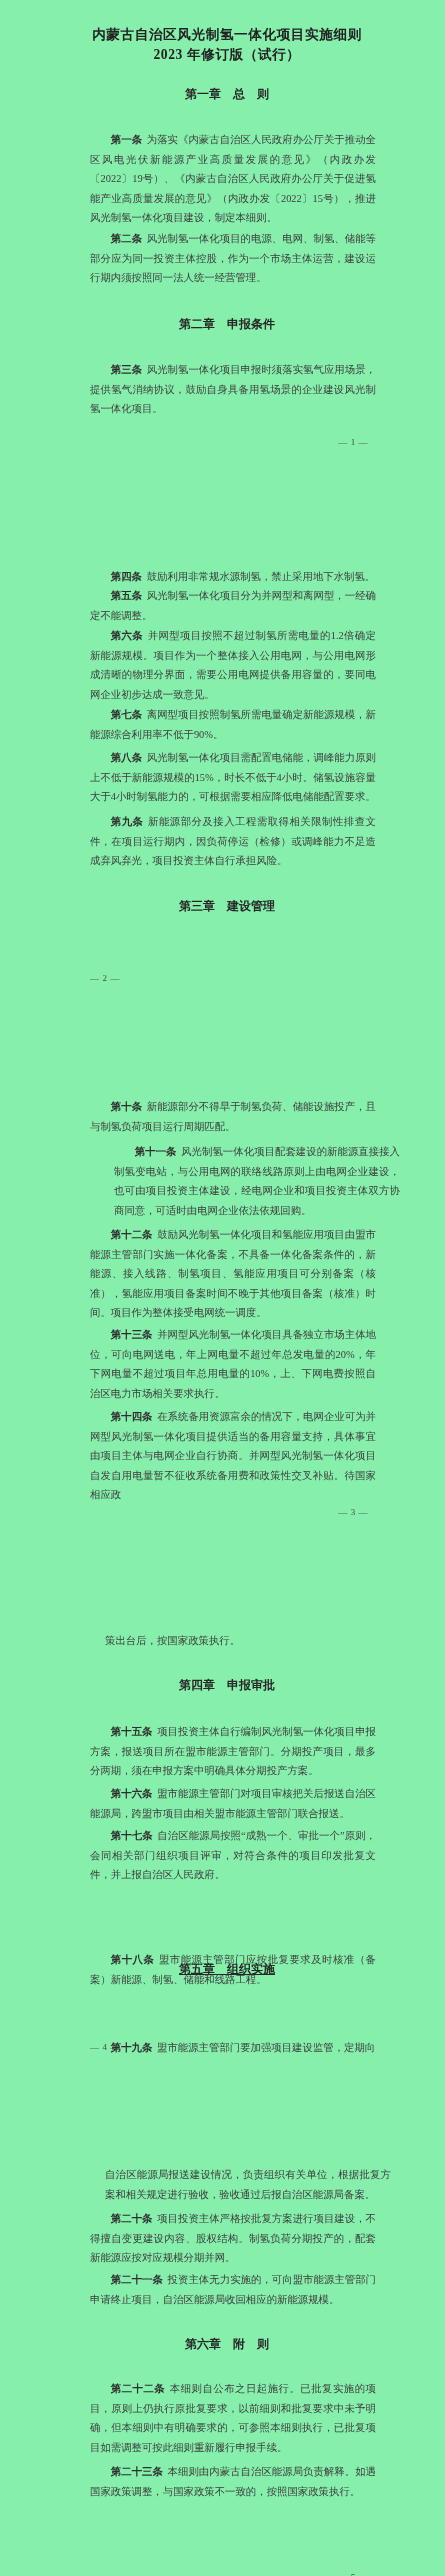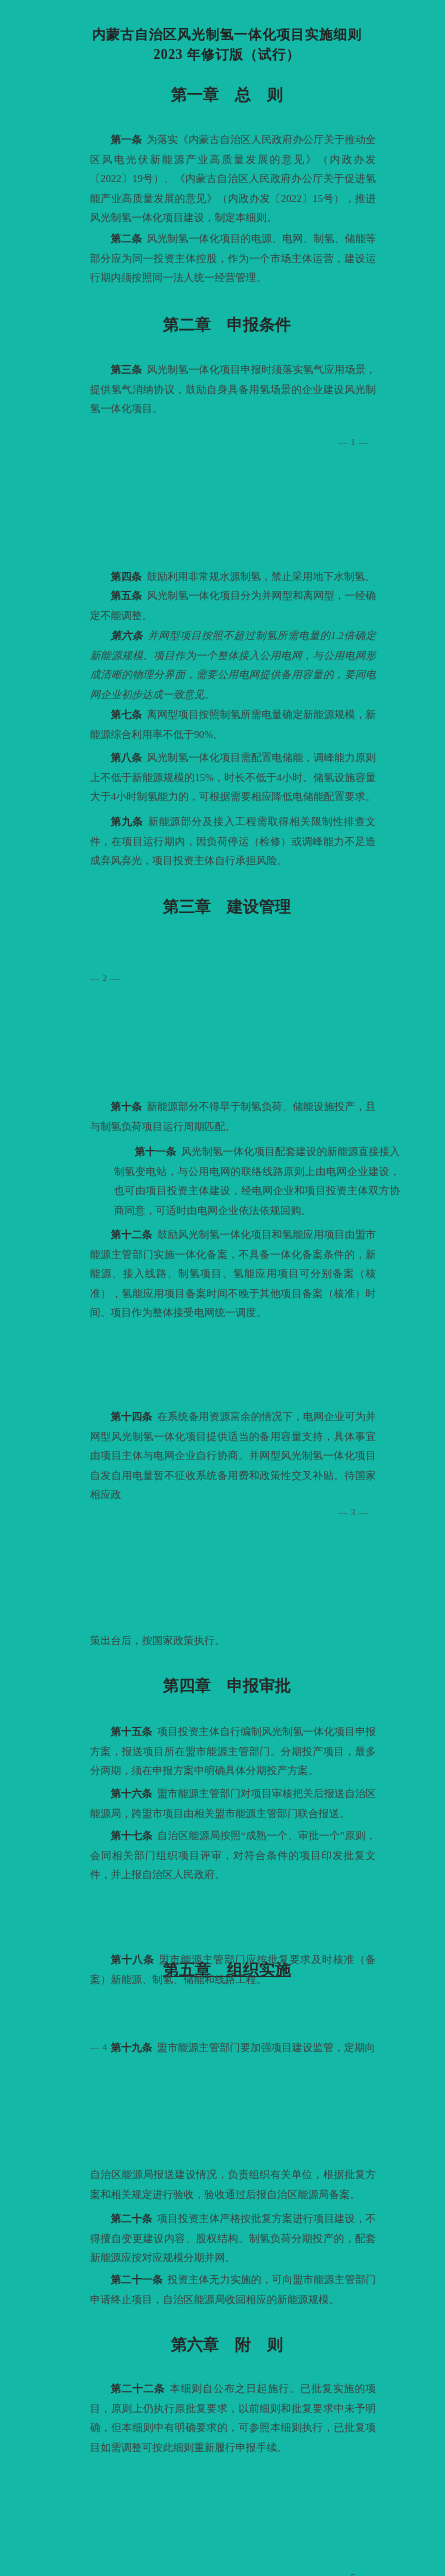--- a/index.html
+++ b/index.html
@@ -1,20 +1,20 @@
 <!DOCTYPE html>
 <html style="font-size:10.4px"><head>
 <meta charset="utf-8">
 <style>
   html,body{margin:0;padding:0;background:#ffffff;}
   #doc{
     position:relative;
     width:446px;
     height:2576px;
-    background:#14b8a6;
+    background:#86efac;
     overflow:hidden;
     font-family:"Liberation Serif","DejaVu Serif",serif;
   }
   .doc-title{
     position:absolute;
     top:25px;left:84px;width:286px;
     text-align:center;
     font-weight:bold;
     font-size:13.6px;
     line-height:20px;
@@ -34,26 +34,27 @@
     text-indent:2em;
   }
   .block.article b{
     font-weight:bold;
     color:#2e2e2e;
     margin-right:0.45em;
   }
   .block.continuation{
     text-align:justify;
     text-indent:0;
+    margin-left:15px;
   }
   .block.chapter{
     left:84px;
     text-align:center;
     font-weight:bold;
-    font-size:16px;
+    font-size:12px;
     color:#272727;
   }
   .block.page_number{
     font-size:9px;
     line-height:13px;
     color:#4a4a4a;
     letter-spacing:0.6px;
   }
   .block.page_number.right{text-align:right;padding-right:7.8px;box-sizing:border-box;}
   .block.page_number.left{text-align:left;}
@@ -68,40 +69,42 @@
   </div>
 
 <div class="block chapter" style="top: 85px;">第一章　总　则</div>
     <div class="block article" style="top: 130px;"><b>第一条</b>为落实《内蒙古自治区人民政府办公厅关于推动全区风电光伏新能源产业高质量发展的意见》（内政办发〔2022〕19号）、《内蒙古自治区人民政府办公厅关于促进氢能产业高质量发展的意见》（内政办发〔2022〕15号），推进风光制氢一体化项目建设，制定本细则。</div>
     <div class="block article" style="top: 229px;"><b>第二条</b>风光制氢一体化项目的电源、电网、制氢、储能等部分应为同一投资主体控股，作为一个市场主体运营，建设运行期内须按照同一法人统一经营管理。</div>
     <div class="block chapter" style="top: 315px;">第二章　申报条件</div>
     <div class="block article" style="top: 360px;"><b>第三条</b>风光制氢一体化项目申报时须落实氢气应用场景，提供氢气消纳协议，鼓励自身具备用氢场景的企业建设风光制氢一体化项目。</div>
     <div class="block page_number right" style="top: 436px;">— 1 —</div>
     <div class="block article" style="top: 567px;"><b>第四条</b>鼓励利用非常规水源制氢，禁止采用地下水制氢。</div>
     <div class="block article" style="top: 586px;"><b>第五条</b>风光制氢一体化项目分为并网型和离网型，一经确定不能调整。</div>
-    <div class="block article" style="top: 626px; font-style: italic;"><b>第六条</b>并网型项目按照不超过制氢所需电量的1.2倍确定新能源规模。项目作为一个整体接入公用电网，与公用电网形成清晰的物理分界面，需要公用电网提供备用容量的，要同电网企业初步达成一致意见。</div>
+    <div class="block article" style="top: 626px;"><b>第六条</b>并网型项目按照不超过制氢所需电量的1.2倍确定新能源规模。项目作为一个整体接入公用电网，与公用电网形成清晰的物理分界面，需要公用电网提供备用容量的，要同电网企业初步达成一致意见。</div>
     <div class="block article" style="top: 705px;"><b>第七条</b>离网型项目按照制氢所需电量确定新能源规模，新能源综合利用率不低于90%。</div>
     <div class="block article" style="top: 748px;"><b>第八条</b>风光制氢一体化项目需配置电储能，调峰能力原则上不低于新能源规模的15%，时长不低于4小时。储氢设施容量大于4小时制氢能力的，可根据需要相应降低电储能配置要求。</div>
     <div class="block article" style="top: 812px;"><b>第九条</b>新能源部分及接入工程需取得相关限制性排查文件，在项目运行期内，因负荷停运（检修）或调峰能力不足造成弃风弃光，项目投资主体自行承担风险。</div>
     <div class="block chapter" style="top: 897px;">第三章　建设管理</div>
     <div class="block page_number left" style="top: 972px;">— 2 —</div>
     <div class="block article" style="top: 1097px;"><b>第十条</b>新能源部分不得早于制氢负荷、储能设施投产，且与制氢负荷项目运行周期匹配。</div>
     <div class="block article" style="top: 1142px; margin-left: 24px;"><b>第十一条</b>风光制氢一体化项目配套建设的新能源直接接入制氢变电站，与公用电网的联络线路原则上由电网企业建设，也可由项目投资主体建设，经电网企业和项目投资主体双方协商同意，可适时由电网企业依法依规回购。</div>
     <div class="block article" style="top: 1225px;"><b>第十二条</b>鼓励风光制氢一体化项目和氢能应用项目由盟市能源主管部门实施一体化备案，不具备一体化备案条件的，新能源、接入线路、制氢项目、氢能应用项目可分别备案（核准），氢能应用项目备案时间不晚于其他项目备案（核准）时间。项目作为整体接受电网统一调度。</div>
+    <div class="block article" style="top: 1325px;"><b>第十三条</b>并网型风光制氢一体化项目具备独立市场主体地位，可向电网送电，年上网电量不超过年总发电量的20%，年下网电量不超过项目年总用电量的10%，上、下网电费按照自治区电力市场相关要求执行。</div>
     <div class="block article" style="top: 1407px;"><b>第十四条</b>在系统备用资源富余的情况下，电网企业可为并网型风光制氢一体化项目提供适当的备用容量支持，具体事宜由项目主体与电网企业自行协商。并网型风光制氢一体化项目自发自用电量暂不征收系统备用费和政策性交叉补贴。待国家相应政</div>
     <div class="block page_number right" style="top: 1506px;">— 3 —</div>
     <div class="block continuation" style="top: 1631px;">策出台后，按国家政策执行。</div>
     <div class="block chapter" style="top: 1676px;">第四章　申报审批</div>
     <div class="block article" style="top: 1722px;"><b>第十五条</b>项目投资主体自行编制风光制氢一体化项目申报方案，报送项目所在盟市能源主管部门。分期投产项目，最多分两期，须在申报方案中明确具体分期投产方案。</div>
     <div class="block article" style="top: 1784px;"><b>第十六条</b>盟市能源主管部门对项目审核把关后报送自治区能源局，跨盟市项目由相关盟市能源主管部门联合报送。</div>
     <div class="block article" style="top: 1826px;"><b>第十七条</b>自治区能源局按照“成熟一个、审批一个”原则，会同相关部门组织项目评审，对符合条件的项目印发批复文件，并上报自治区人民政府。</div>
     <div class="block chapter" style="top: 1960px; text-decoration: underline;">第五章　组织实施</div>
     <div class="block article" style="top: 1950px;"><b>第十八条</b>盟市能源主管部门应按批复要求及时核准（备案）新能源、制氢、储能和线路工程。</div>
     <div class="block article" style="top: 1994px; margin-top: 44px;"><b>第十九条</b>盟市能源主管部门要加强项目建设监管，定期向</div>
     <div class="block page_number left" style="top: 2041px;">— 4 —</div>
     <div class="block continuation" style="top: 2165px;">自治区能源局报送建设情况，负责组织有关单位，根据批复方案和相关规定进行验收，验收通过后报自治区能源局备案。</div>
     <div class="block article" style="top: 2209px;"><b>第二十条</b>项目投资主体严格按批复方案进行项目建设，不得擅自变更建设内容、股权结构。制氢负荷分期投产的，配套新能源应按对应规模分期并网。</div>
     <div class="block article" style="top: 2270px;"><b>第二十一条</b>投资主体无力实施的，可向盟市能源主管部门申请终止项目，自治区能源局收回相应的新能源规模。</div>
     <div class="block chapter" style="top: 2335px;">第六章　附　则</div>
     <div class="block article" style="top: 2379px;"><b>第二十二条</b>本细则自公布之日起施行。已批复实施的项目，原则上仍执行原批复要求，以前细则和批复要求中未予明确，但本细则中有明确要求的，可参照本细则执行，已批复项目如需调整可按此细则重新履行申报手续。</div>
+    <div class="block article" style="top: 2462px;"><b>第二十三条</b>本细则由内蒙古自治区能源局负责解释。如遇国家政策调整，与国家政策不一致的，按照国家政策执行。</div>
     <div class="block page_number right" style="top: 2571px;">— 5 —</div>
   </div>
 
 
 </body></html>

